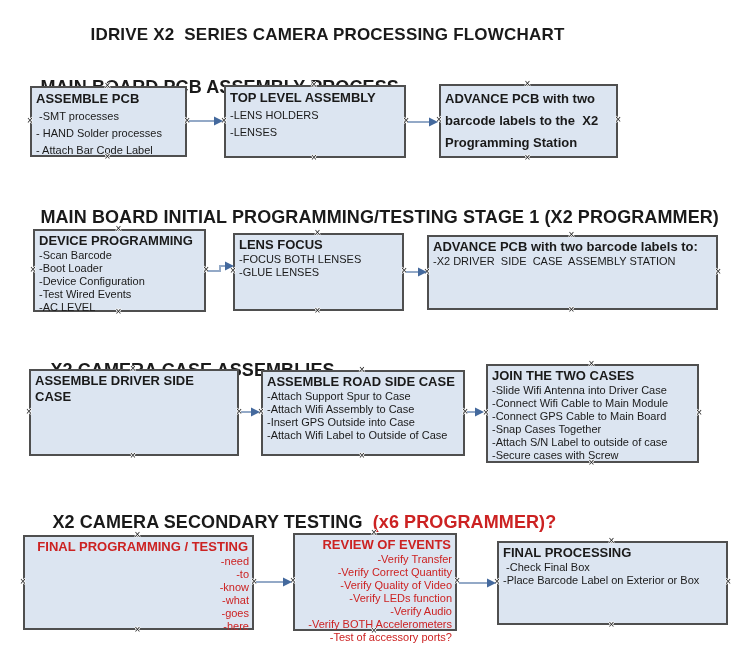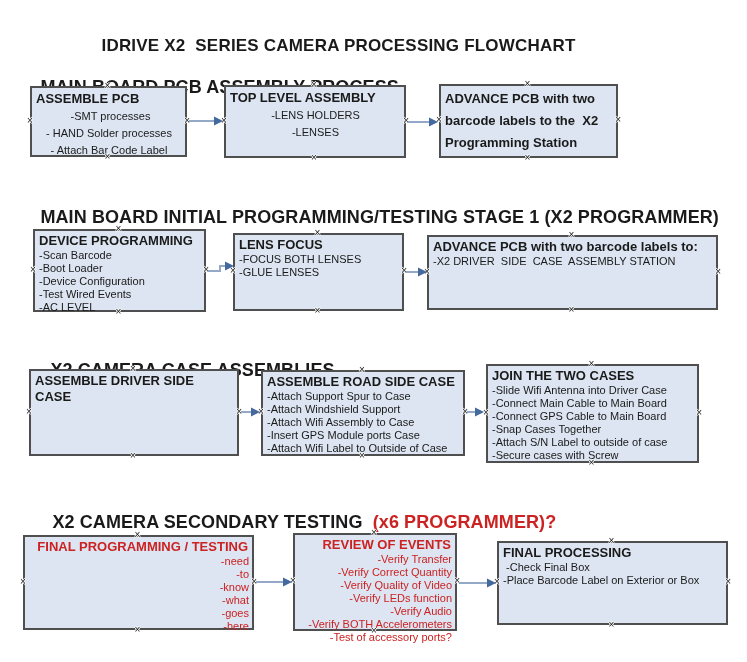--- a/index.html
+++ b/index.html
@@ -3,36 +3,36 @@
 <meta charset="utf-8">
 <style>
   :root{
     --background:#ffffff; --box-fill:#dce5f1; --box-border:#4f4f4f; --text:#1a1a1a;
     --red-accent:#cc2222; --arrow-line:#93a9c7; --arrow-head:#44699d;
   }
   *{box-sizing:border-box;}
   body{margin:0;background:#e8e8e8;font-family:"Liberation Sans","DejaVu Sans",sans-serif;}
   .canvas{position:relative;width:747px;height:662px;background:var(--background);overflow:hidden;}
   .main-title{
-    position:absolute;left:0;top:24px;width:653px;margin:12px;text-align:center;
+    position:absolute;left:0;top:24px;width:653px;margin:1px;text-align:center;
     font-size:17px;font-weight:bold;color:var(--text);white-space:pre-wrap;letter-spacing:.2px;
   }
   .section-header{
     position:absolute;font-size:18px;font-weight:bold;color:var(--text);white-space:pre;letter-spacing:.1px;
   }
   .section-header .red{color:var(--red-accent);}
   .box{
     position:absolute;background:var(--box-fill);border:2px solid var(--box-border);
     color:var(--text);
   }
   .box-title{font-size:13px;line-height:16px;font-weight:bold;padding:2px 4px 0 4px;white-space:pre-wrap;}
   .box-items{margin:0;padding:0 3px 0 4px;list-style:none;}
   .box-items li{font-size:11px;line-height:13px;white-space:pre-wrap;}
   .loose .box-title{line-height:18px;}
-  .loose .box-items li{line-height:17px;text-align:center;}
+  .loose .box-items li{line-height:17px;}
   .xl-title .box-title{line-height:22px;}
   .red-text .box-title,.red-text .box-items li{color:var(--red-accent);text-align:right;}
   .cp{
     position:absolute;font-size:10px;line-height:10px;color:#1a1a1a;font-weight:normal;
     text-shadow:-1px 0 #fff,1px 0 #fff,0 -1px #fff,0 1px #fff;pointer-events:none;
   }
   .cp-t{top:-7px;left:calc(50% - 4px);}
   .cp-b{bottom:-7px;left:calc(50% - 4px);}
   .cp-l{left:-5px;top:calc(50% - 6px);}
   .cp-r{right:-5px;top:calc(50% - 6px);}
@@ -154,36 +154,35 @@
     <span class="cp cp-t">×</span>
     <span class="cp cp-b">×</span>
     <span class="cp cp-l">×</span>
     <span class="cp cp-r">×</span>
   </div>
 
   <div class="box" style="left:261px;top:370px;width:204px;height:86px">
     <div class="box-title">ASSEMBLE ROAD SIDE CASE</div>
     <ul class="box-items">
         <li>-Attach Support Spur to Case</li>
-        <li>-Attach Windshield Support</li>
         <li>-Attach Wifi Assembly to Case</li>
-        <li>-Insert GPS Module ports Case</li>
+        <li>-Insert GPS Outside into Case</li>
         <li>-Attach Wifi Label to Outside of Case</li>
       </ul>
     <span class="cp cp-t">×</span>
     <span class="cp cp-b">×</span>
     <span class="cp cp-l">×</span>
     <span class="cp cp-r">×</span>
   </div>
 
   <div class="box" style="left:486px;top:364px;width:213px;height:99px">
     <div class="box-title">JOIN THE TWO CASES</div>
     <ul class="box-items">
         <li>-Slide Wifi Antenna into Driver Case</li>
-        <li>-Connect Main Cable to Main Board</li>
+        <li>-Connect Wifi Cable to Main Module</li>
         <li>-Connect GPS Cable to Main Board</li>
         <li>-Snap Cases Together</li>
         <li>-Attach S/N Label to outside of case</li>
         <li>-Secure cases with Screw</li>
       </ul>
     <span class="cp cp-t">×</span>
     <span class="cp cp-b">×</span>
     <span class="cp cp-l">×</span>
     <span class="cp cp-r">×</span>
   </div>

